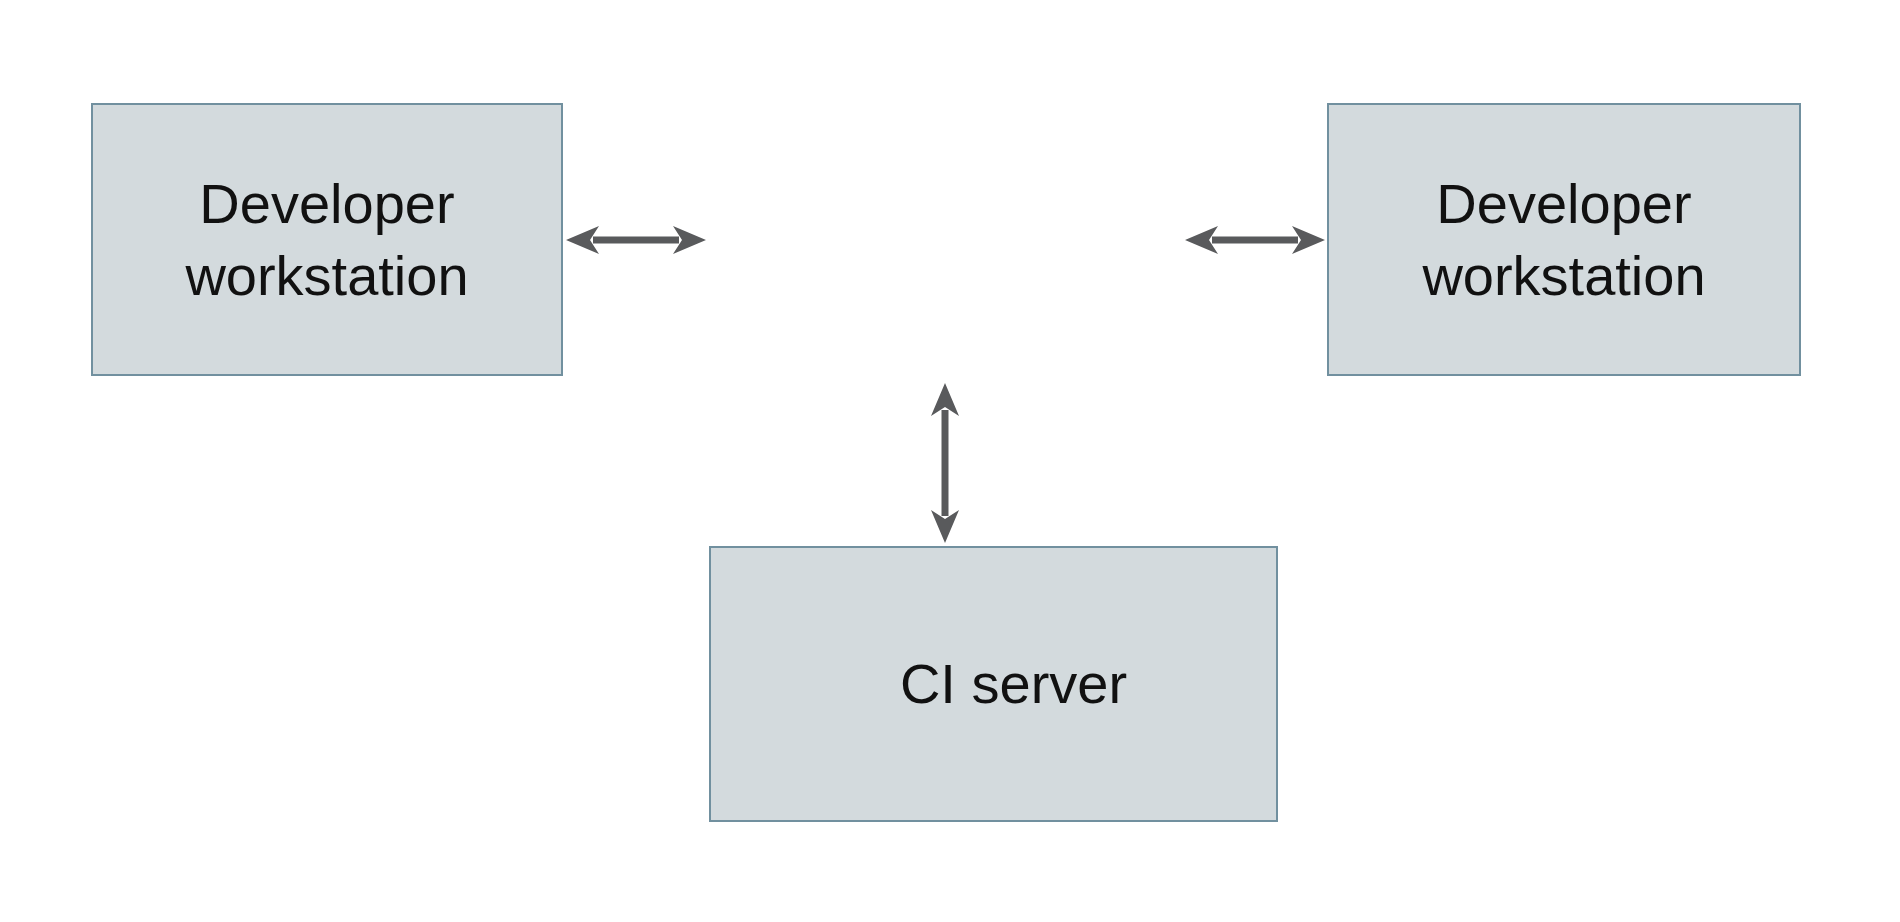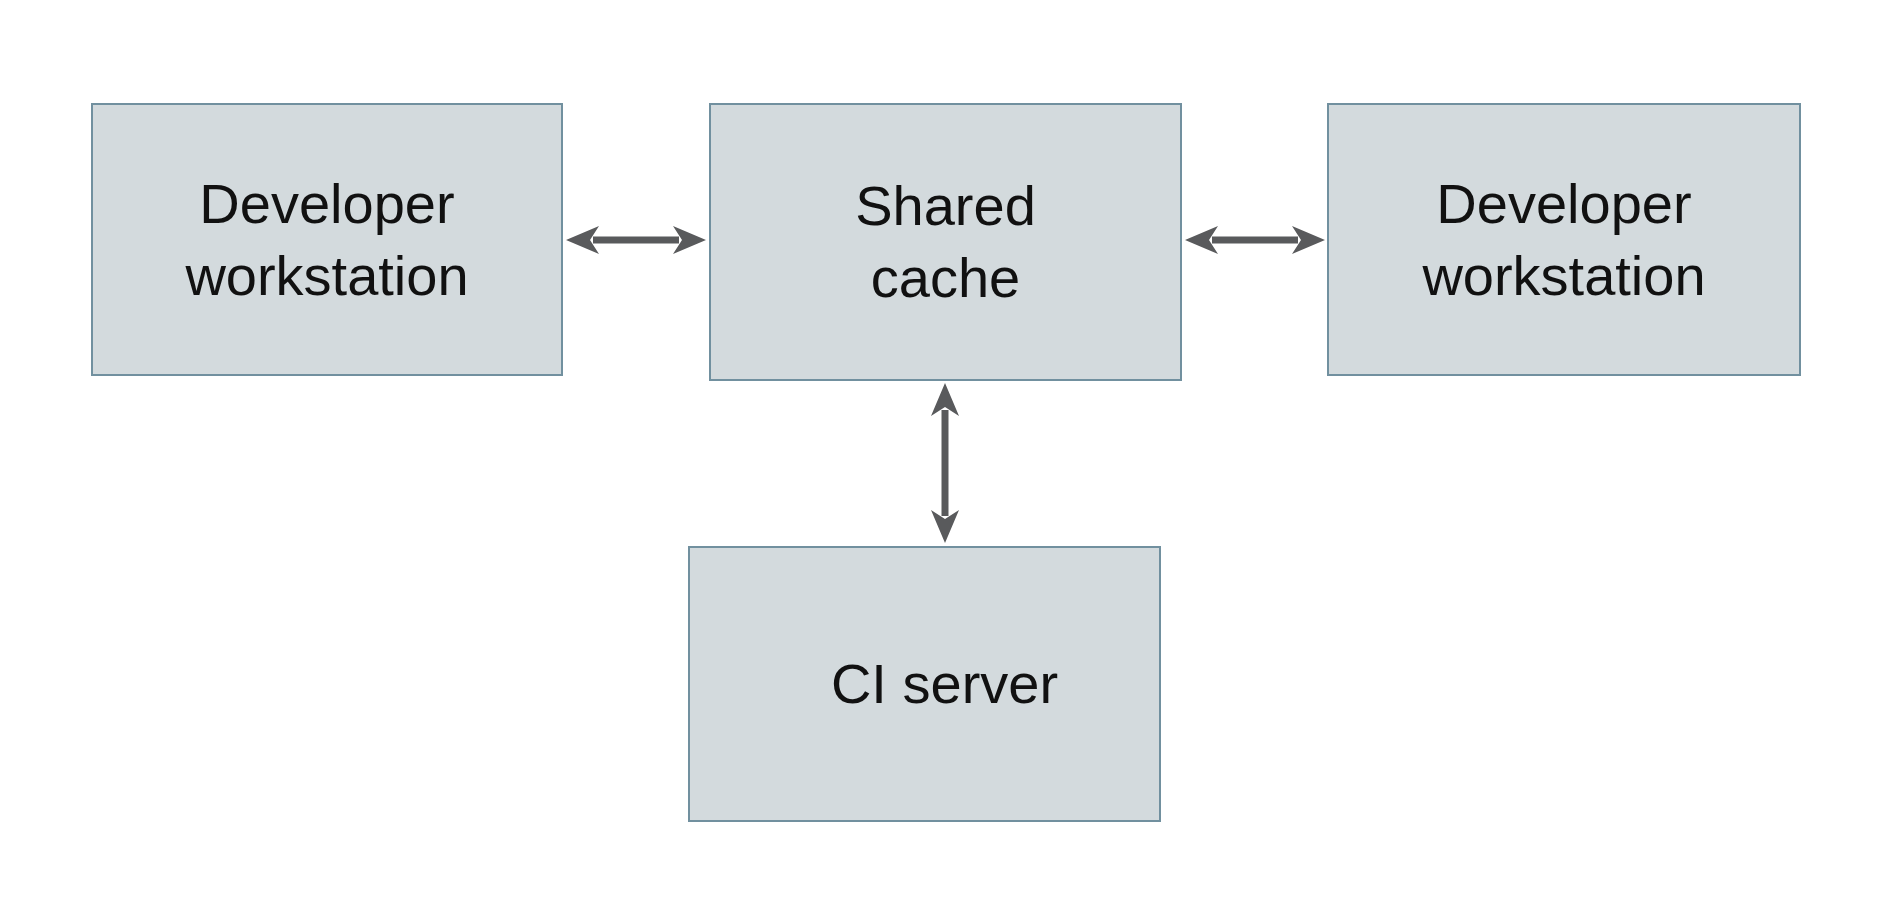--- a/index.html
+++ b/index.html
@@ -30,40 +30,36 @@
   .node .label {
     white-space: pre-line;
     text-align: center;
     font-size: 56px;
     line-height: 1.28;
     color: var(--text);
   }
   .node-dev-left   { left: 91px;   top: 103px; width: 472px; height: 273px; }
   .node-cache      { left: 709px;  top: 103px; width: 473px; height: 278px; }
   .node-dev-right  { left: 1327px; top: 103px; width: 474px; height: 273px; }
-  .node-ci         { left: 688px;  top: 546px; width: 473px; height: 276px; padding-left: 40px; }
+  .node-ci         { left: 709px;  top: 546px; width: 569px; height: 276px; padding-left: 40px; }
   .arrow { position: absolute; color: var(--arrow); }
   .arrow-left  { left: 563px;  top: 217px; width: 146px; height: 46px; }
   .arrow-right { left: 1182px; top: 217px; width: 146px; height: 46px; }
   .arrow-down  { left: 922px;  top: 380px; width: 46px;  height: 166px; }
 </style>
 </head>
 <body>
 
 <div class="canvas">
 
   <div class="node node-dev-left">
     <span class="label">Developer
 workstation</span>
   </div>
 
-  <div class="node node-cache">
-    <span class="label">Shared
-cache</span>
-  </div>
 
   <div class="node node-dev-right">
     <span class="label">Developer
 workstation</span>
   </div>
 
   <div class="node node-ci">
     <span class="label">CI server</span>
   </div>
 

